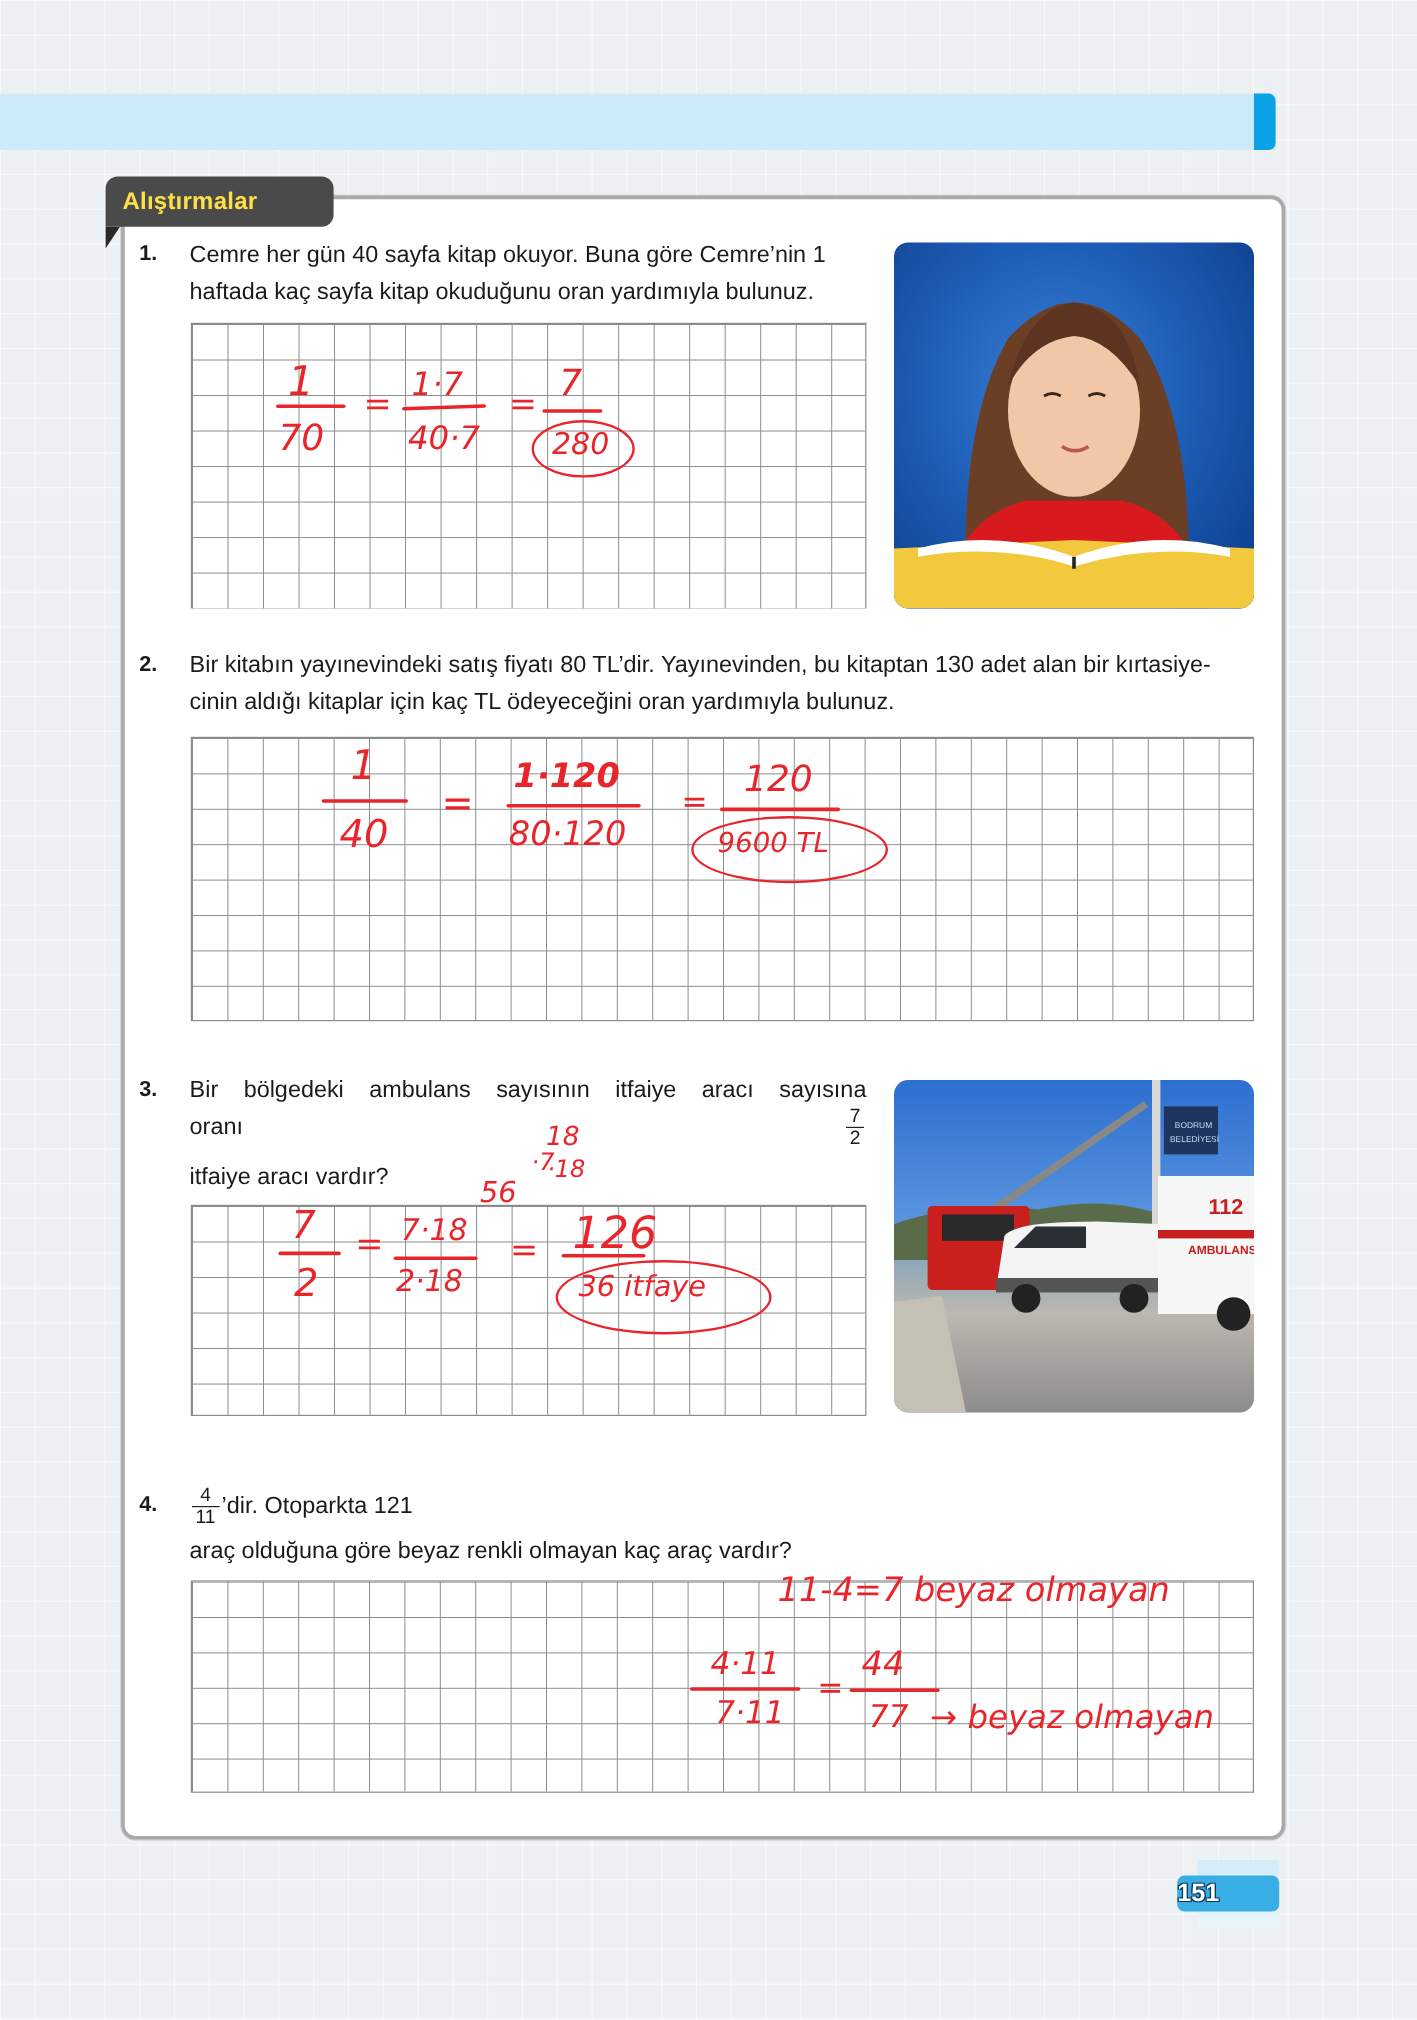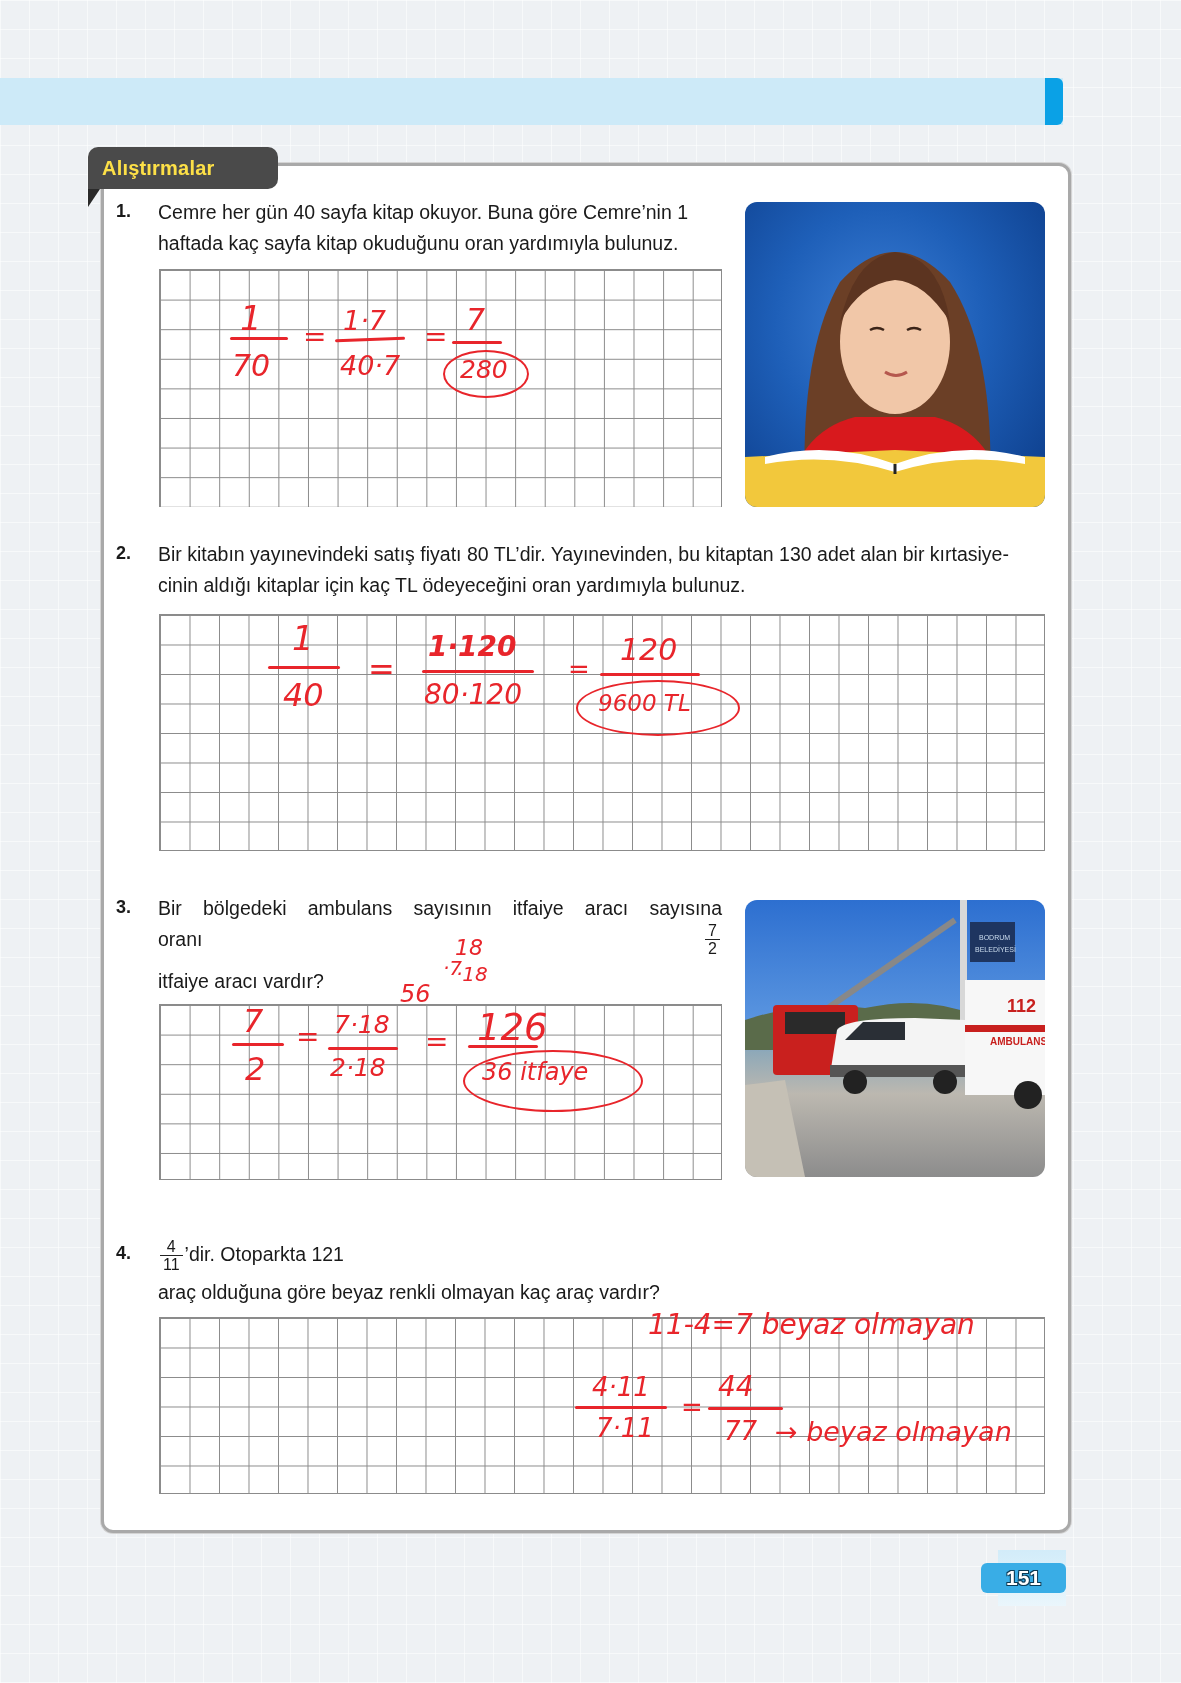--- a/index.html
+++ b/index.html
@@ -19,21 +19,21 @@
   .frac{display:inline-block;vertical-align:middle;text-align:center;font-size:16px;line-height:17px;margin:0 2px;}
   .frac .n{display:block;border-bottom:1px solid #222;padding:0 3px;}
   .frac .d{display:block;padding:0 3px;}
   .grid{position:absolute;border:1px solid #8b8b8b;box-sizing:border-box;
     background-image:linear-gradient(#8b8b8b 1px,transparent 1px),linear-gradient(90deg,#8b8b8b 1px,transparent 1px);}
   .grid.open-bottom{border-bottom:none;}
   .hw{position:absolute;color:#e8252b;font-family:"DejaVu Sans",sans-serif;font-style:italic;white-space:nowrap;}
   .hw-line{position:absolute;height:2.5px;background:#e8252b;border-radius:2px;}
   .hw-circle{position:absolute;border:2.5px solid #e8252b;border-radius:50%;box-sizing:border-box;}
   .photo{position:absolute;border-radius:12px;overflow:hidden;}
-  .page-num{position:absolute;left:981px;top:1563px;width:85px;height:30px;background:#39ade6;border-radius:6px;color:#fff;font-weight:bold;font-size:21px;text-align:center;line-height:30px;text-shadow:-1px -1px 0 #0b3a55,1px -1px 0 #0b3a55,-1px 1px 0 #0b3a55,1px 1px 0 #0b3a55;}
+  .page-num{position:absolute;left:981px;top:1563px;width:85px;height:30px;background:#39ade6;border-radius:6px;color:#fff;font-weight:bold;font-size:21px;line-height:30px;text-shadow:-1px -1px 0 #0b3a55,1px -1px 0 #0b3a55,-1px 1px 0 #0b3a55,1px 1px 0 #0b3a55;}
   .page-num-bg{position:absolute;left:998px;top:1550px;width:68px;height:56px;background:linear-gradient(180deg,#d2ecf9,#eaf6fc);}
 </style>
 </head>
 <body>
 
 <div class="top-band"></div>
 <div class="top-band-tab"></div>
 
 <div class="panel"></div>
 <div class="title-fold"></div>

